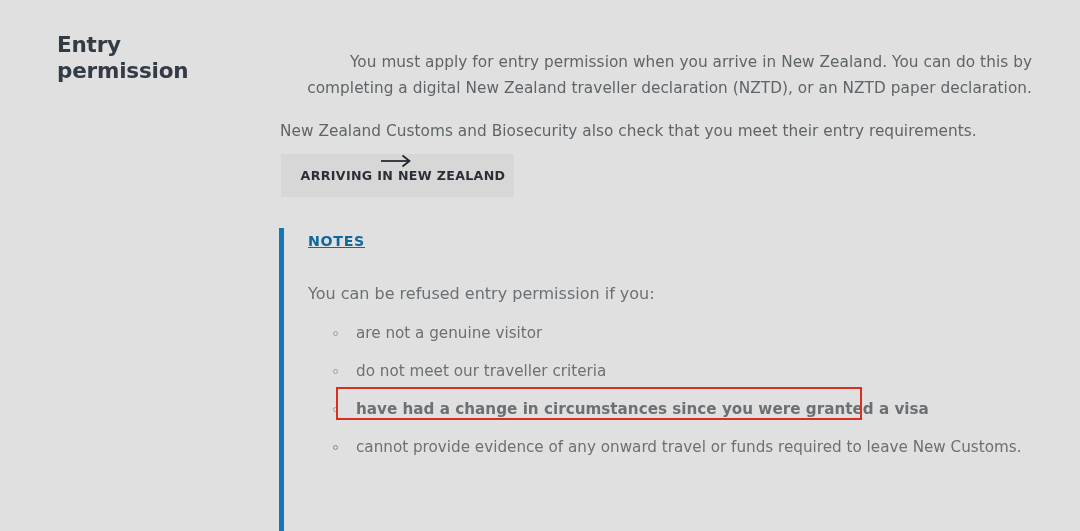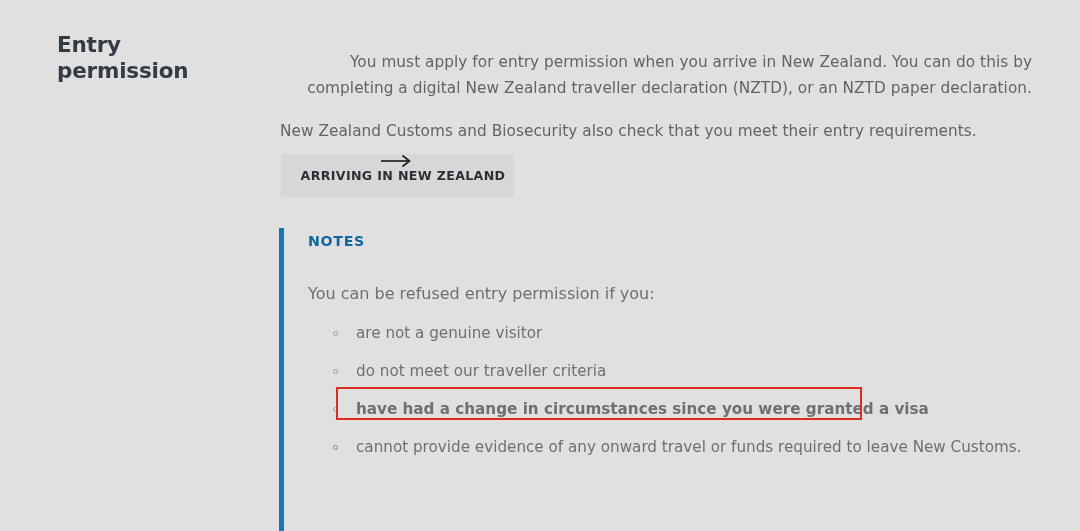--- a/index.html
+++ b/index.html
@@ -113,20 +113,21 @@
     left: 29px;
     top: 0;
     width: 760px;
   }
   .notes-heading {
     font-size: 14.2px;
     font-weight: bold;
     color: #11679f;
     letter-spacing: 0.7px;
     margin: 5px 0 0 0;
+    text-decoration: underline;
   }
   .notes-intro {
     margin: 33px 0 0 0;
     color: #6a7074;
     font-size: 16px;
     line-height: 24px;
   }
 
   .notes-list {
     list-style: none;

